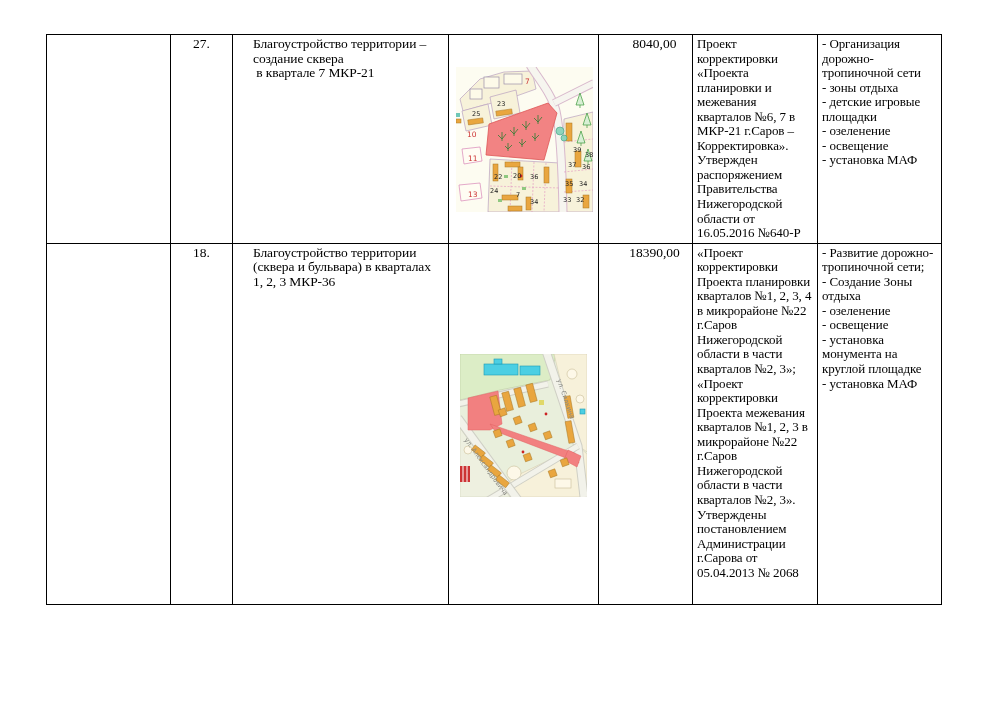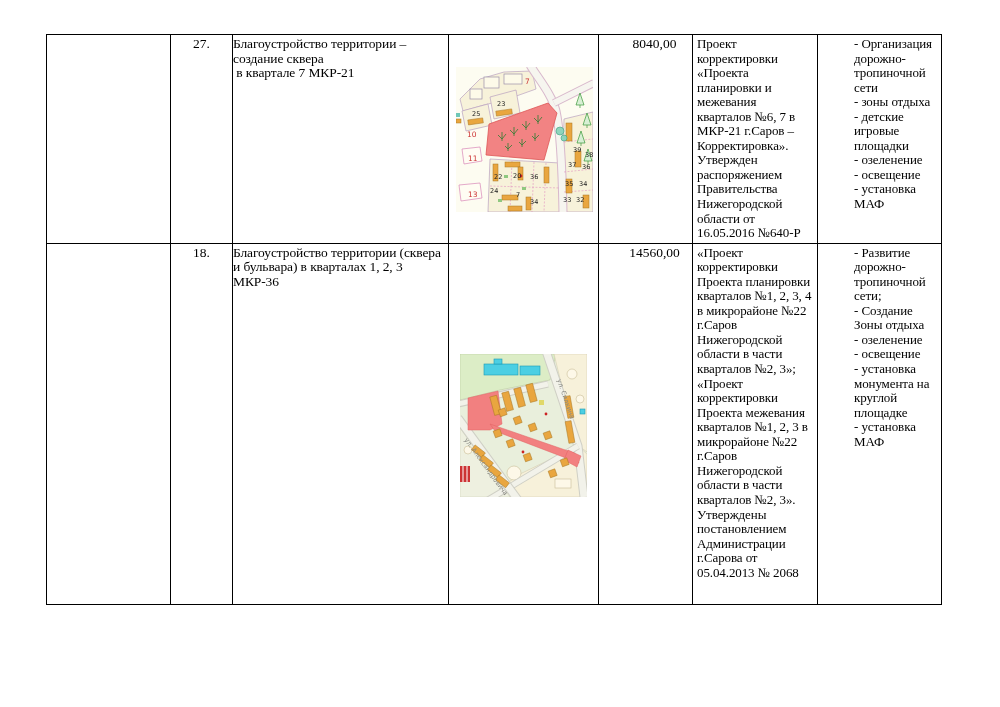--- a/index.html
+++ b/index.html
@@ -14,26 +14,26 @@
   }
   .doc-table td {
     border:1px solid #000;
     vertical-align:top;
     padding:2px 4px;
     font-size:13.5px; line-height:1.09;
     box-sizing:border-box;
     overflow:hidden;
   }
   td.cell-num   { text-align:center; padding-left:1px; padding-right:1px; }
-  td.cell-desc  { padding-left:0; letter-spacing:-0.1px; }
+  td.cell-desc  { padding-left:20px; letter-spacing:-0.1px; }
   td.cell-map   { padding:0; position:relative; }
   td.cell-cost  { text-align:center; padding-left:19px; padding-right:1px; }
   td.cell-proj, td.cell-feat { font-size:13px; line-height:1.12; letter-spacing:-0.1px; }
   .pre  { white-space:pre-wrap; }
-  .list { white-space:pre-line;margin-left:32px; }
+  .list { white-space:pre-line; }
   .map-img { position:absolute; display:block; }
   .map-img text { font-family:"DejaVu Sans", sans-serif; }
   .rownum { display:inline-block; }
 </style>
 </head>
 <body style="background: rgb(255, 255, 255);">
 
 <table class="doc-table">
   <colgroup>
     <col style="width:124px">
@@ -256,21 +256,21 @@
           <circle cx="63" cy="98" r="1.4" fill="#cc2222"></circle>
         </g>
 
         <g font-size="6.5" fill="#8a8a84">
           <text transform="translate(97,26) rotate(71)">ул. Силкина</text>
           <text transform="translate(4,86) rotate(54)">ул. Александровича</text>
         </g>
       </svg>
     </td>
     <td class="cell-cost">
-      <span>14560,00</span>
+      <span>18390,00</span>
     </td>
     <td class="cell-proj">
       <div>«Проект корректировки Проекта планировки кварталов №1, 2, 3, 4 в микрорайоне №22 г.Саров Нижегородской области в части кварталов №2, 3»; «Проект корректировки Проекта межевания кварталов №1, 2, 3 в микрорайоне №22 г.Саров Нижегородской области в части кварталов №2, 3». Утверждены постановлением Администрации г.Сарова от 05.04.2013 № 2068</div>
     </td>
     <td class="cell-feat">
       <div class="list">- Развитие дорожно-тропиночной сети;
 - Создание Зоны отдыха
 - озеленение
 - освещение
 - установка монумента на круглой площадке

